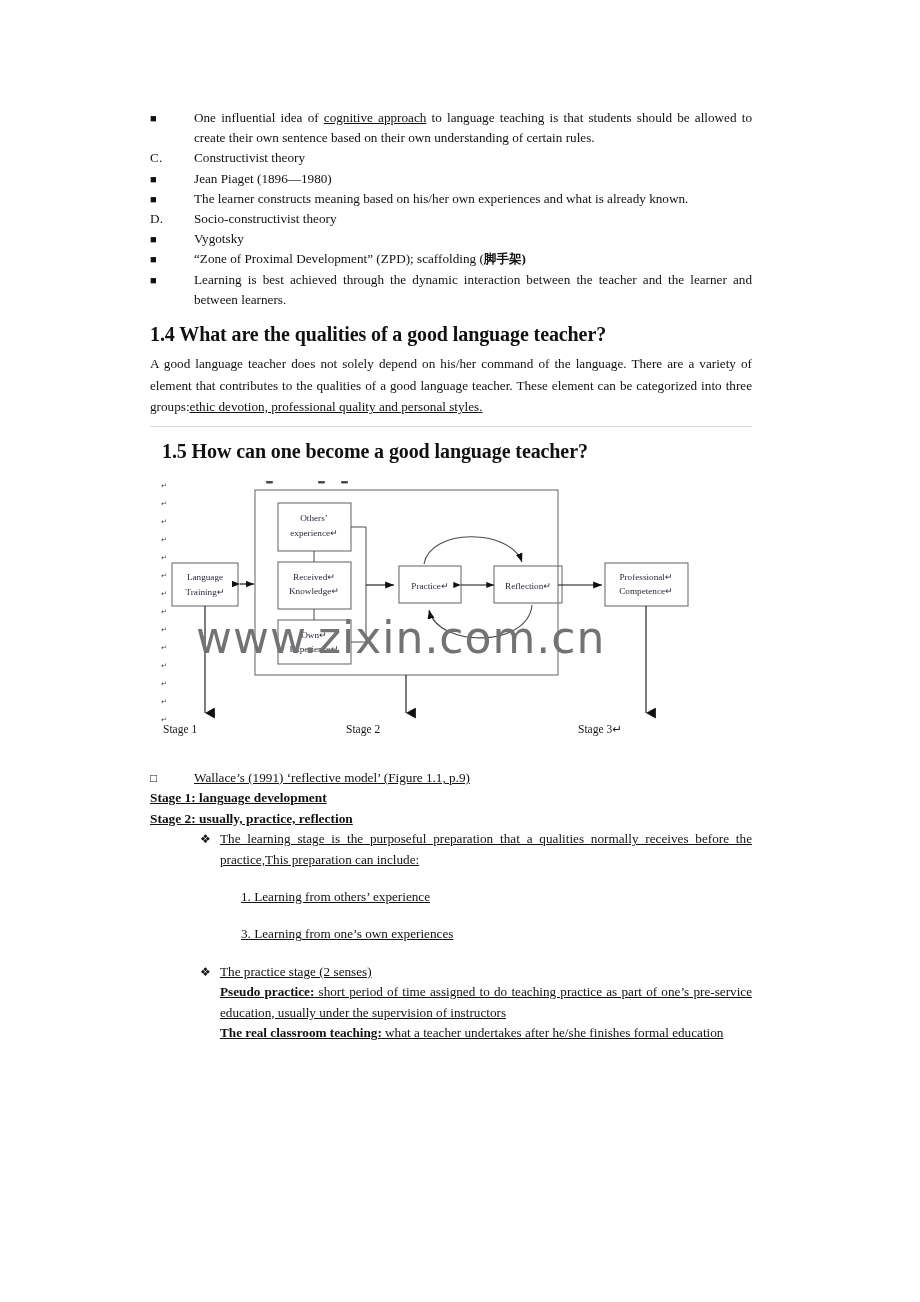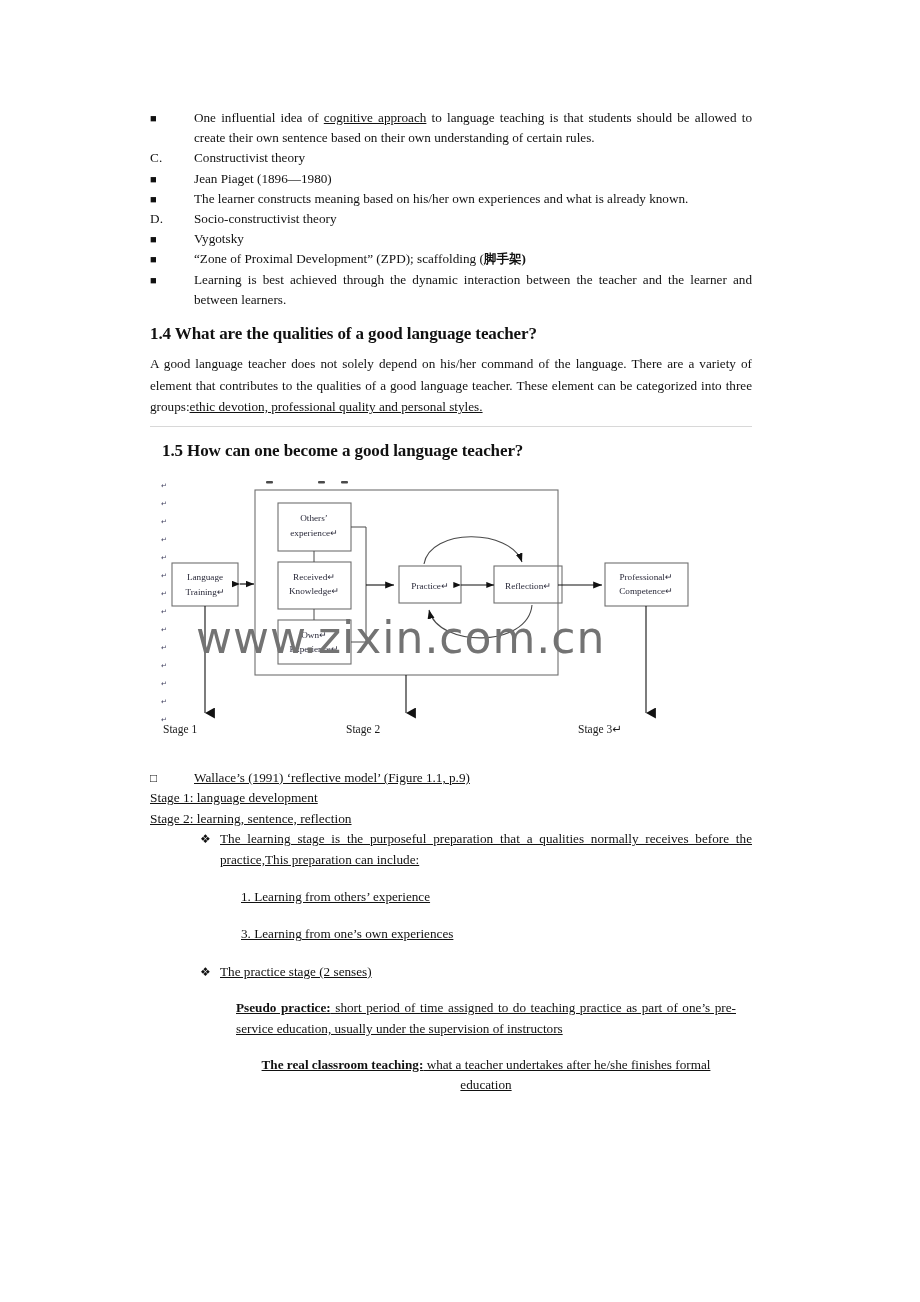--- a/index.html
+++ b/index.html
@@ -60,21 +60,21 @@
     font-size: 13.2px;
     letter-spacing: .2px;
   }
 
   .u { text-decoration: underline; }
   .b { font-weight: bold; }
   .cjk { font-family: "DejaVu Sans", sans-serif; font-weight: bold; font-size: 12.6px; }
 
   
   h2.sec {
-    font-size: 17px;
+    font-size: 20px;
     font-weight: bold;
     margin: 14px 0 9px 0;
     padding: 0;
     line-height: 20px;
     letter-spacing: -0.1px;
   }
   h2.sec.indent { margin-left: 12px; }
 
   p.para {
     font-size: 13.2px;
@@ -119,21 +119,21 @@
   .lower {
     position: absolute;
     left: 150px;
     top: 768px;
     width: 602px;
   }
   .lower .row { font-size: 13.2px; line-height: 20.4px; }
 
   .stage-line {
     font-size: 13.4px;
-    font-weight: normal;
+    font-weight: bold;
     line-height: 20.4px;
     text-decoration: underline;
     margin: 0;
   }
 
   .sub {
     position: relative;
     padding-left: 70px;
     font-size: 13.2px;
     line-height: 20.4px;
@@ -146,27 +146,27 @@
     top: 0;
     font-size: 12px;
   }
   .numline {
     margin: 17px;
     padding-left: 74px;
     font-size: 13.2px;
     line-height: 20.4px;
   }
   .defline {
-    margin: 16px;
+    margin: 0;
     padding-left: 70px;
     font-size: 13.2px;
     line-height: 20.4px;
     text-align: justify;
   }
-  .defline.last { text-align: center; }
+  .defline.last { text-align: left; }
 </style>
 </head>
 <body>
 
 <div class="page">
 
   <div class="content">
 
     <div class="row">
       <span class="marker sq">■</span><span>One influential idea of </span><span class="u">cognitive approach</span><span> to language teaching is that students should be allowed to create their own sentence based on their own understanding of certain rules.</span>
@@ -302,21 +302,21 @@
     </svg>
   </div>
 
   <div class="lower">
 
     <div class="row nojustify">
       <span class="marker" style="font-size:12px;">□</span><span class="u">Wallace’s (1991) ‘reflective model’ (Figure 1.1, p.9)</span>
     </div>
 
     <div class="stage-line">Stage 1: language development</div>
-    <div class="stage-line">Stage 2: learning, sentence, reflection</div>
+    <div class="stage-line">Stage 2: usually, practice, reflection</div>
 
     <div class="sub">
       <span class="dmarker">❖</span><span class="u">The learning stage is the purposeful preparation that a qualities normally receives before the practice,This preparation can include:</span>
     </div>
 
     <div class="numline"><span class="u">1. Learning from others’ experience</span></div>
     <div class="numline"><span class="u">3. Learning from one’s own experiences</span></div>
 
     <div class="sub">
       <span class="dmarker">❖</span><span class="u">The practice stage (2 senses)</span>

